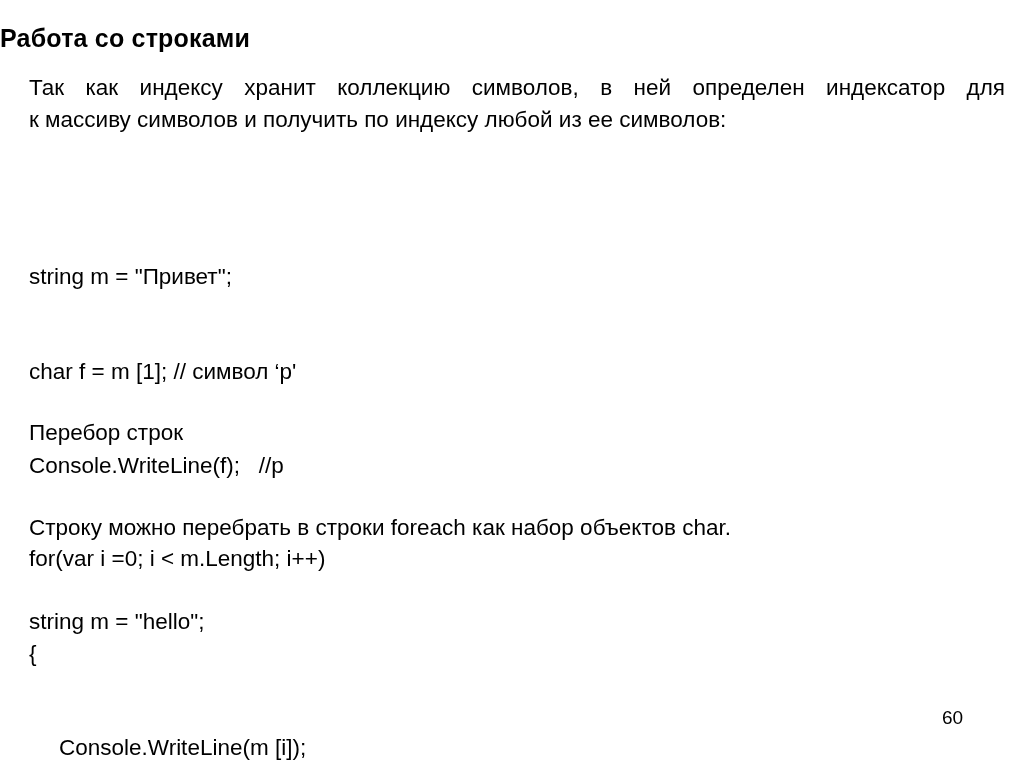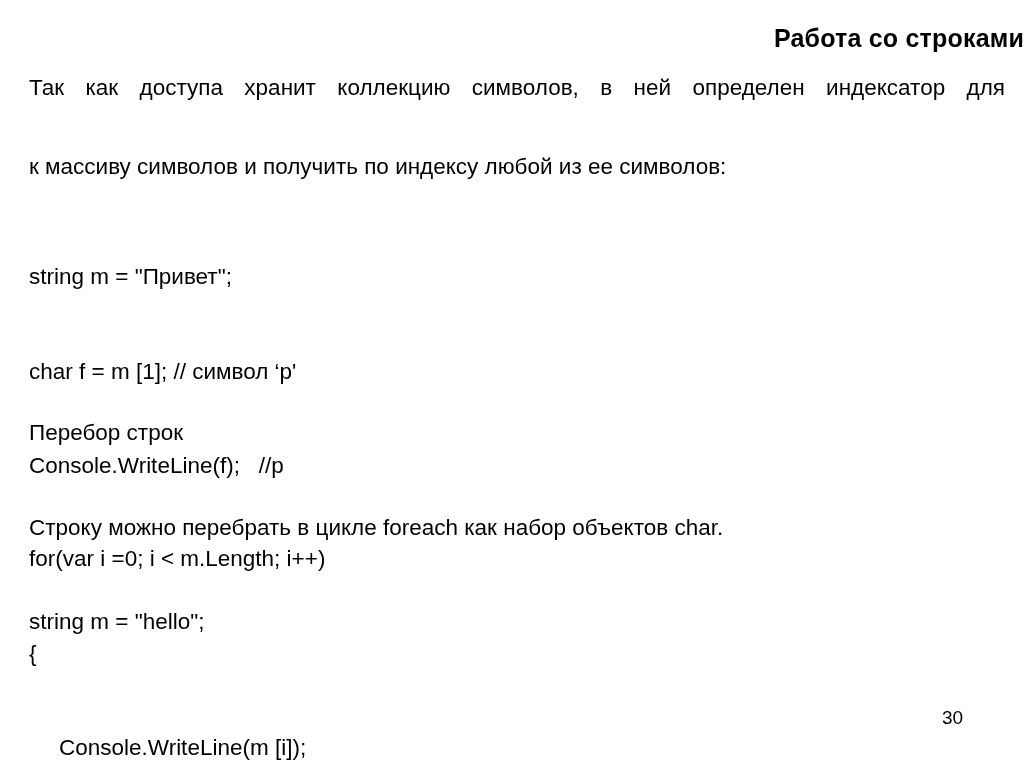--- a/index.html
+++ b/index.html
@@ -1,55 +1,55 @@
 <!DOCTYPE html>
 <html><head>
   <meta charset="utf-8">
   <style>
     html, body { margin: 0; padding: 0; background: #ffffff; }
     body { width: 1024px; height: 767px; position: relative; overflow: hidden;
            font-family: "Liberation Sans", sans-serif; color: #000; }
-    .title { position: absolute; top: 24px; left: 0; width: 1024px; text-align: right;
+    .title { position: absolute; top: 24px; left: 0; width: 1024px; text-align: left;
              font-weight: bold; font-size: 25px; letter-spacing: 0.2px; }
     .para { position: absolute; left: 29px; width: 976px; top: 72px;
             font-size: 22.5px; line-height: 31.5px; text-align: justify; }
     .para .line { display: block; text-align: justify; text-align-last: justify; white-space: nowrap; }
-    .para .line.last { text-align-last: left; margin-top: 47px; }
+    .para .line.last { text-align-last: left; }
     .code { position: absolute; left: 29px; font-size: 22.5px; line-height: 31.5px; white-space: pre; }
     .code .line { display: block; }
     .indent { padding-left: 30px; }
     .bold { font-weight: normal; }
     .pagenum { position: absolute; left: 942px; top: 707px; font-size: 19px; }
   </style>
 </head>
 <body>
 
 <div class="title">Работа со строками</div>
 
 <div class="para">
-  <span class="line">Так как доступа хранит коллекцию символов, в ней определен индексатор для</span>
+  <span class="line">Так как индексу хранит коллекцию символов, в ней определен индексатор для</span>
   <span class="line last">к массиву символов и получить по индексу любой из ее символов:</span>
 </div>
 
 <div class="code" style="top:198px;">
   <span class="line">string m = "Привет";</span>
   <span class="line">char f = m [1]; // символ ‘p'</span>
   <span class="line">Console.WriteLine(f);   //p</span>
 </div>
 
 <div class="code" style="top:354px;">
   <span class="line bold">Перебор строк</span>
-  <span class="line">Строку можно перебрать в цикле foreach как набор объектов char.</span>
+  <span class="line">Строку можно перебрать в строки foreach как набор объектов char.</span>
   <span class="line">string m = "hello";</span>
 </div>
 
 <div class="code" style="top:480px;">
   <span class="line">for(var i =0; i &lt; m.Length; i++)</span>
   <span class="line">{</span>
   <span class="line indent">Console.WriteLine(m [i]);</span>
   
   
   
   
   
 </div>
 
-<div class="pagenum">30</div>
+<div class="pagenum">60</div>
 
 </body></html>

